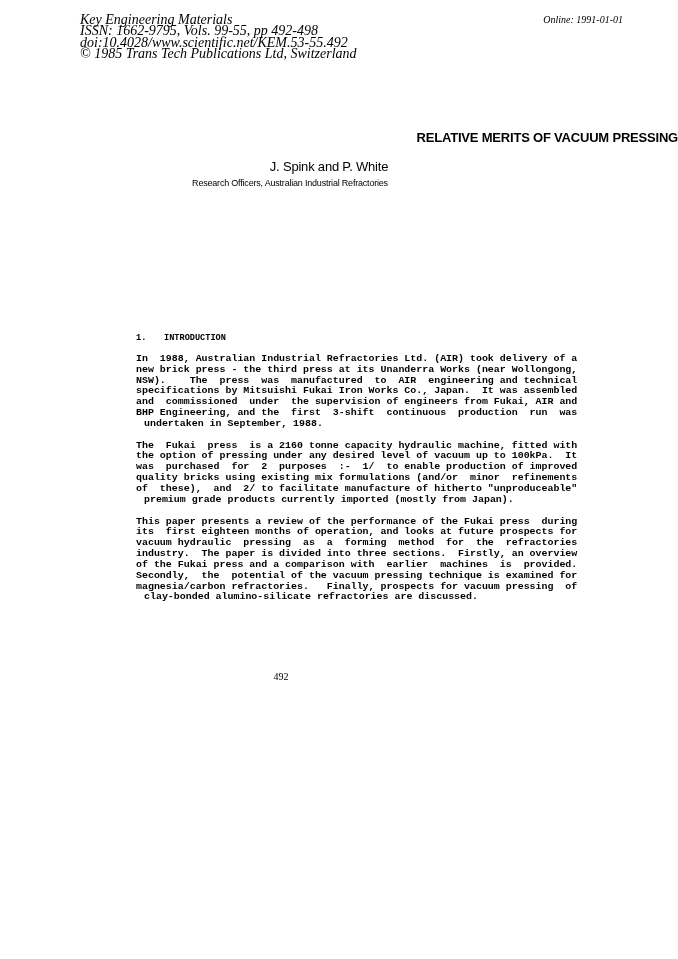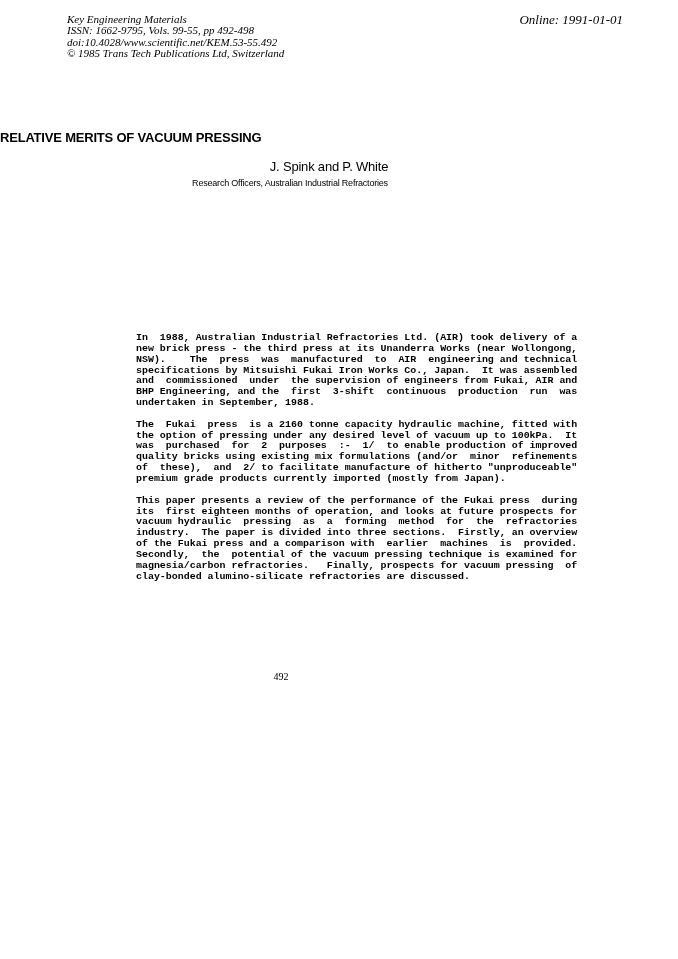--- a/index.html
+++ b/index.html
@@ -9,42 +9,42 @@
     }
     body {
       width: 678px;
       height: 959px;
       position: relative;
       overflow: hidden;
       color: #000;
     }
     .hdr-left {
       position: absolute;
-      left: 67px;
+      left: 80px;
       top: 14px;
       font-family: "Liberation Serif", serif;
       font-style: italic;
-      font-size: 11px;
+      font-size: 14px;
       line-height: 11.4px;
     }
     .hdr-right {
       position: absolute;
       right: 55px;
       top: 14px;
       font-family: "Liberation Serif", serif;
       font-style: italic;
-      font-size: 13px;
+      font-size: 10px;
       line-height: 11.4px;
     }
     .title {
       position: absolute;
       left: 0;
       width: 678px;
       top: 130px;
-      text-align: left;
+      text-align: right;
       font-family: "Liberation Sans", sans-serif;
       font-weight: bold;
       font-size: 13px;
       letter-spacing: -0.2px;
     }
     .authors {
       position: absolute;
       left: 0;
       width: 658px;
       top: 159px;
@@ -87,20 +87,21 @@
       font-weight: bold;
     }
     .para .line {
       display: block;
       text-align: justify;
       text-align-last: justify;
       width: 406px;
     }
     .para .line.last {
       text-align-last: left;
+      margin-left: 8px;
     }
     .pagenum {
       position: absolute;
       left: 0;
       width: 562px;
       top: 671px;
       text-align: center;
       font-family: "Liberation Serif", serif;
       font-size: 10px;
     }
@@ -114,20 +115,23 @@
   <div>doi:10.4028/www.scientific.net/KEM.53-55.492</div>
   <div>© 1985 Trans Tech Publications Ltd, Switzerland</div>
 </div>
 <div class="hdr-right">Online: 1991-01-01</div>
 
 <div class="title">RELATIVE MERITS OF VACUUM PRESSING</div>
 <div class="authors">J. Spink and P. White</div>
 <div class="affil">Research Officers, Australian Industrial Refractories</div>
 
 <div class="section">
+  <div class="sec-head">
+    <span class="num">1.</span><span>INTRODUCTION</span>
+  </div>
   <div id="paras">
       <div class="para"><span class="line">In  1988, Australian Industrial Refractories Ltd. (AIR) took delivery of a</span><span class="line">new brick press - the third press at its Unanderra Works (near Wollongong,</span><span class="line">NSW).    The  press  was  manufactured  to  AIR  engineering and technical</span><span class="line">specifications by Mitsuishi Fukai Iron Works Co., Japan.  It was assembled</span><span class="line">and  commissioned  under  the supervision of engineers from Fukai, AIR and</span><span class="line">BHP Engineering, and the  first  3-shift  continuous  production  run  was</span><span class="line last">undertaken in September, 1988.</span></div>
       <div class="para"><span class="line">The  Fukai  press  is a 2160 tonne capacity hydraulic machine, fitted with</span><span class="line">the option of pressing under any desired level of vacuum up to 100kPa.  It</span><span class="line">was  purchased  for  2  purposes  :-  1/  to enable production of improved</span><span class="line">quality bricks using existing mix formulations (and/or  minor  refinements</span><span class="line">of  these),  and  2/ to facilitate manufacture of hitherto "unproduceable"</span><span class="line last">premium grade products currently imported (mostly from Japan).</span></div>
       <div class="para"><span class="line">This paper presents a review of the performance of the Fukai press  during</span><span class="line">its  first eighteen months of operation, and looks at future prospects for</span><span class="line">vacuum hydraulic  pressing  as  a  forming  method  for  the  refractories</span><span class="line">industry.  The paper is divided into three sections.  Firstly, an overview</span><span class="line">of the Fukai press and a comparison with  earlier  machines  is  provided.</span><span class="line">Secondly,  the  potential of the vacuum pressing technique is examined for</span><span class="line">magnesia/carbon refractories.   Finally, prospects for vacuum pressing  of</span><span class="line last">clay-bonded alumino-silicate refractories are discussed.</span></div>
     </div>
 </div>
 
 <div class="pagenum">492</div>
 
 </body></html>

